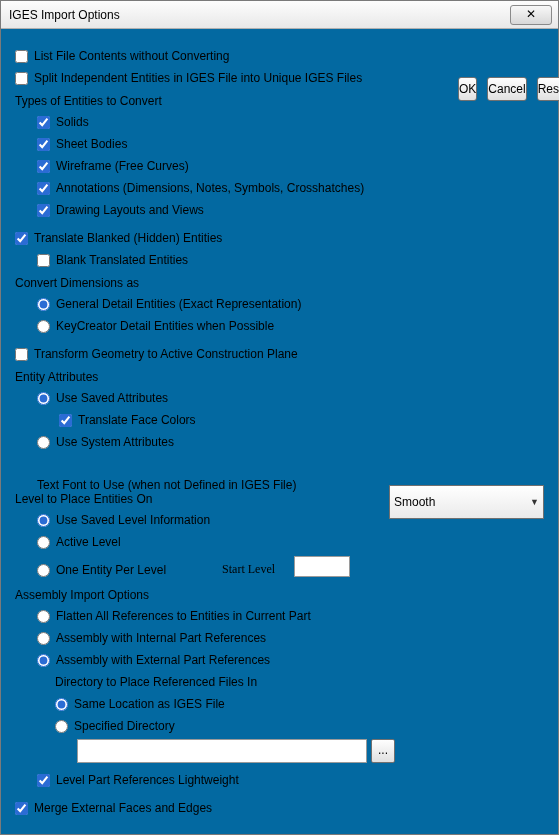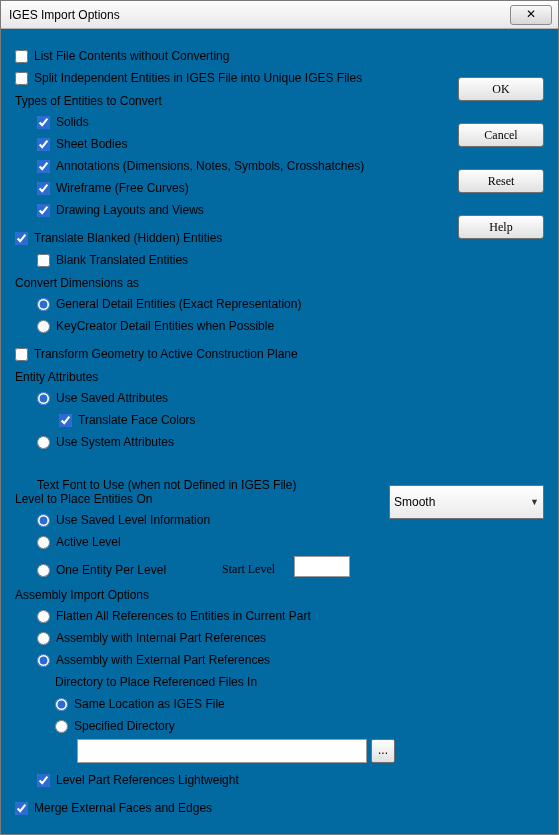--- a/index.html
+++ b/index.html
@@ -46,23 +46,21 @@
   .body {
     position: relative;
     padding: 16px 14px 14px 14px;
   }
   .column-right {
     position: absolute;
     right: 14px;
     top: 48px;
     width: 86px;
     display: flex;
-    flex-direction: column;
-    gap: 22px;
-    font-family: Liberation Serif, serif;
+    gap: 10px;
   }
   .btn {
     height: 24px;
     border: 1px solid #707070;
     border-radius: 3px;
     background: linear-gradient(#fefefe, #e1e1e1);
     text-align: center;
     line-height: 22px;
     font-size: 12px;
     cursor: pointer;
@@ -187,25 +185,25 @@
       <div class="row indent1">
         <input type="checkbox" class="chk" checked="" style="">
         <span>Solids</span>
       </div>
       <div class="row indent1">
         <input type="checkbox" class="chk" checked="" style="">
         <span>Sheet Bodies</span>
       </div>
       <div class="row indent1">
         <input type="checkbox" class="chk" checked="" style="">
+        <span>Wireframe (Free Curves)</span>
+      </div>
+      <div class="row indent1">
+        <input type="checkbox" class="chk" checked="" style="">
         <span>Annotations (Dimensions, Notes, Symbols, Crosshatches)</span>
-      </div>
-      <div class="row indent1">
-        <input type="checkbox" class="chk" checked="" style="">
-        <span>Wireframe (Free Curves)</span>
       </div>
       <div class="row indent1">
         <input type="checkbox" class="chk" checked="" style="">
         <span>Drawing Layouts and Views</span>
       </div>
 
       <div class="gap6"></div>
 
       <div class="row">
         <input type="checkbox" class="chk" checked="" style="">

